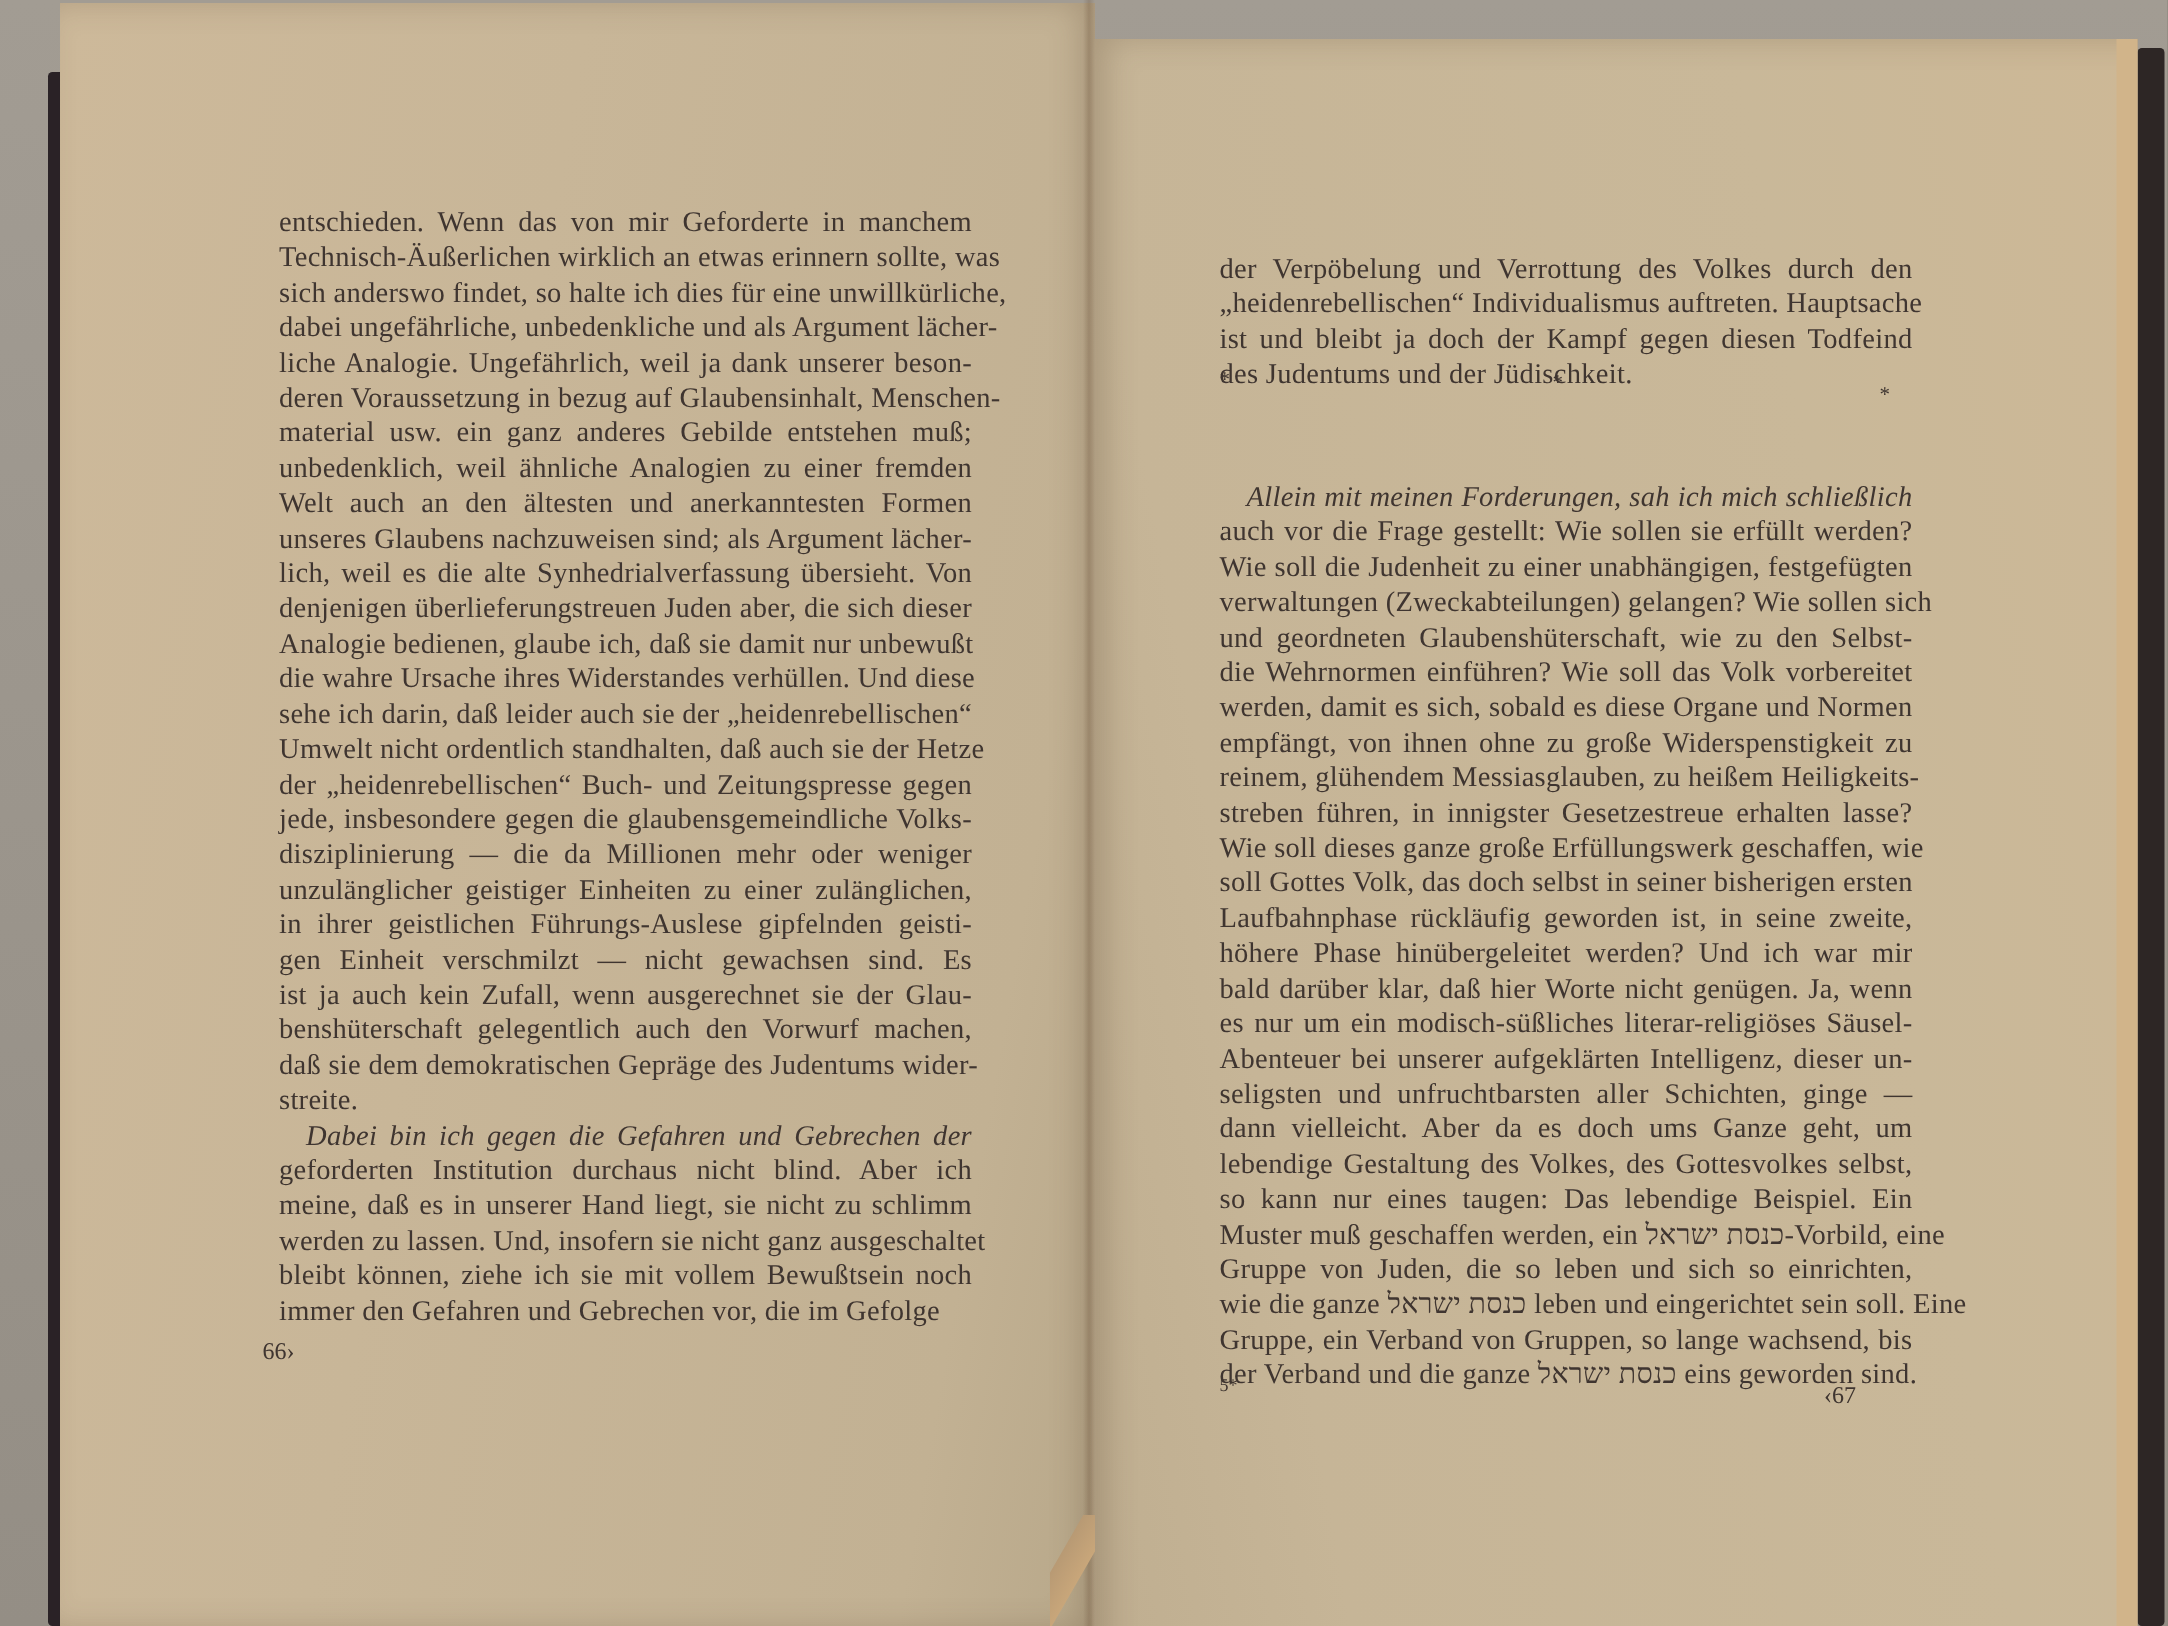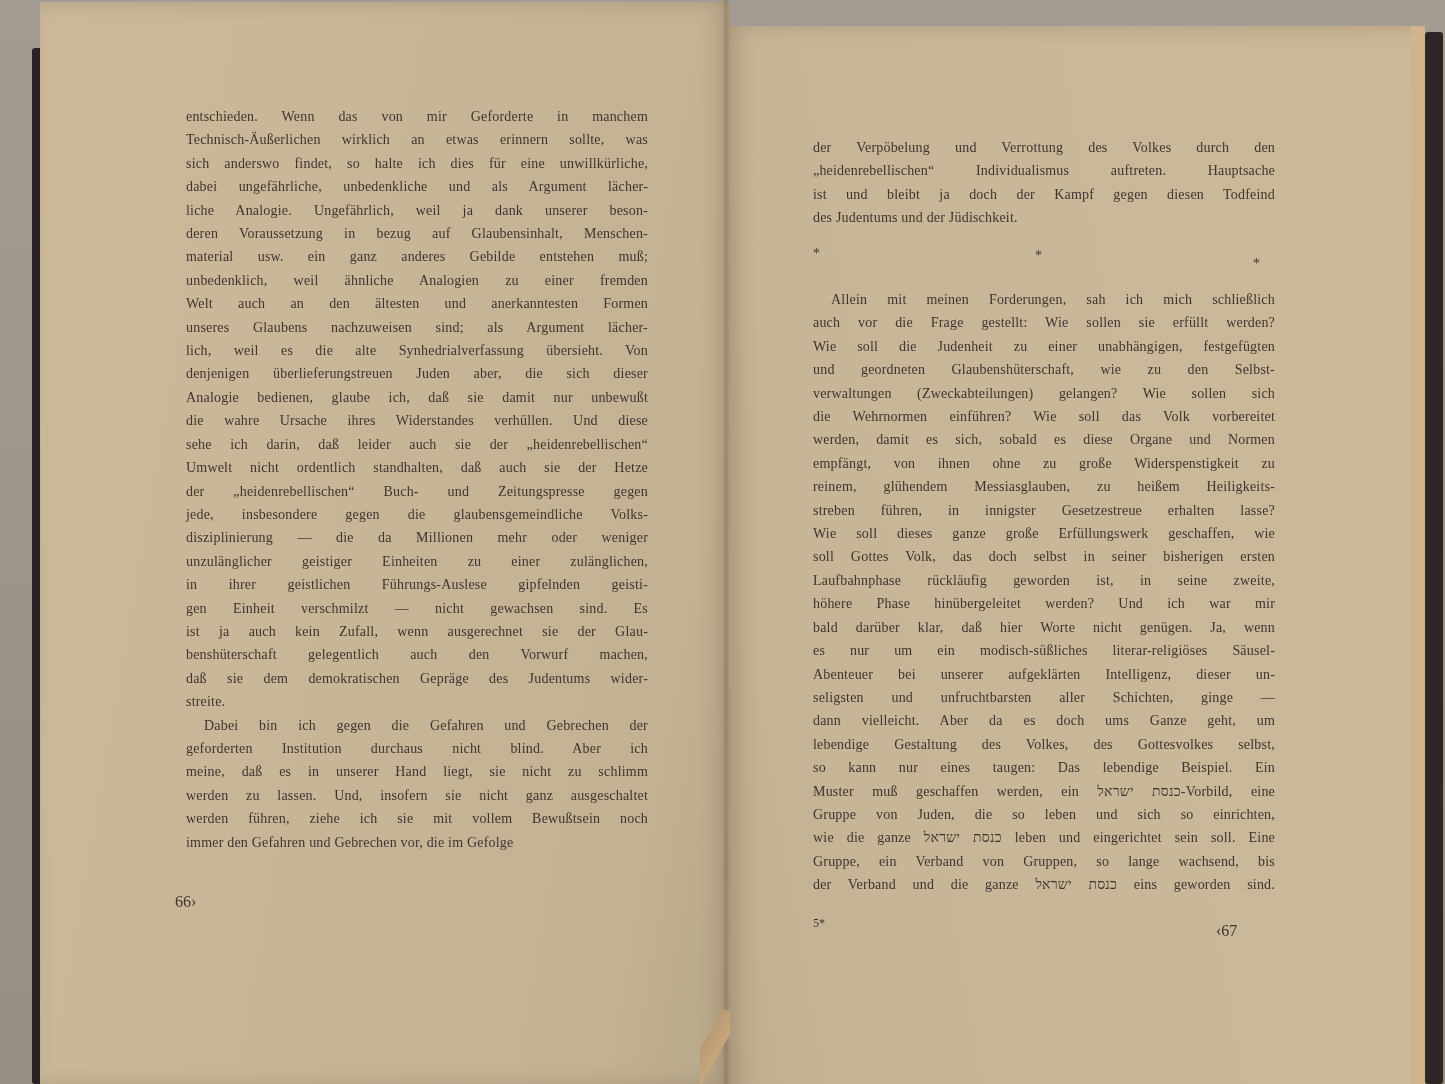--- a/index.html
+++ b/index.html
@@ -37,31 +37,32 @@
   .page-right .edge {
     position: absolute; right: 0; top: 0; width: 14px; height: 100%;
     background: #d1b48a;
   }
   .gutter {
     position: absolute; left: 722px; top: 0; width: 8px; height: 1084px;
     background: linear-gradient(90deg, rgba(120,95,70,0.0), rgba(120,95,70,0.35), rgba(120,95,70,0.0));
   }
   .text-block {
     position: absolute;
-    font-size: 14px;
+    font-size: 19px;
     line-height: 23.4px;
     letter-spacing: 0.2px;
     text-align: justify;
+    margin-top: 32px;
   }
   .text-block .line {
     display: block; white-space: nowrap; text-align: justify;
     text-align-last: justify;
   }
   .text-block .line.last { text-align-last: left; font-family: Liberation Serif, serif; }
-  .text-block .line.indent { padding-left: 18px; }
+  .text-block .line.indent { padding-left: 18px; font-style: italic; }
   .left-text { left: 146px; top: 103px; width: 462px; }
   .right-text-1 { left: 85px; top: 110px; width: 462px; }
   .right-text-2 { left: 85px; top: 262px; width: 462px; }
   .stars { position: absolute; left: 85px; top: 220px; width: 450px; height: 20px; font-size: 14px; }
   .stars span { position: absolute; }
   .folio { position: absolute; font-size: 16px; margin-top: 16px; }
   .folio-left { left: 135px; top: 875px; }
   .folio-right { left: 488px; top: 880px; }
   .signature { position: absolute; left: 85px; top: 890px; font-size: 12px; }
   .tear {
@@ -101,21 +102,21 @@
       <span class="line">in ihrer geistlichen Führungs-Auslese gipfelnden geisti-</span>
       <span class="line">gen Einheit verschmilzt — nicht gewachsen sind. Es</span>
       <span class="line">ist ja auch kein Zufall, wenn ausgerechnet sie der Glau-</span>
       <span class="line">benshüterschaft gelegentlich auch den Vorwurf machen,</span>
       <span class="line">daß sie dem demokratischen Gepräge des Judentums wider-</span>
       <span class="line last">streite.</span>
       <span class="line indent">Dabei bin ich gegen die Gefahren und Gebrechen der</span>
       <span class="line">geforderten Institution durchaus nicht blind. Aber ich</span>
       <span class="line">meine, daß es in unserer Hand liegt, sie nicht zu schlimm</span>
       <span class="line">werden zu lassen. Und, insofern sie nicht ganz ausgeschaltet</span>
-      <span class="line">werden führen, ziehe ich sie mit vollem Bewußtsein noch</span>
+      <span class="line">bleibt können, ziehe ich sie mit vollem Bewußtsein noch</span>
       <span class="line last">immer den Gefahren und Gebrechen vor, die im Gefolge</span>
     </div>
   <div class="folio folio-left">66›</div>
 </div>
 
 <div class="page page-right">
   <div class="edge"></div>
   <div class="text-block right-text-1" id="right-p1">
       <span class="line">der Verpöbelung und Verrottung des Volkes durch den</span>
       <span class="line">„heidenrebellischen“ Individualismus auftreten. Hauptsache</span>
@@ -124,22 +125,22 @@
     </div>
   <div class="stars">
     <span style="left:0;top:0">*</span>
     <span style="left:222px;top:2px">*</span>
     <span style="left:440px;top:10px">*</span>
   </div>
   <div class="text-block right-text-2" id="right-p2">
       <span class="line indent">Allein mit meinen Forderungen, sah ich mich schließlich</span>
       <span class="line">auch vor die Frage gestellt: Wie sollen sie erfüllt werden?</span>
       <span class="line">Wie soll die Judenheit zu einer unabhängigen, festgefügten</span>
+      <span class="line">verwaltungen (Zweckabteilungen) gelangen? Wie sollen sich</span>
       <span class="line">und geordneten Glaubenshüterschaft, wie zu den Selbst-</span>
-      <span class="line">verwaltungen (Zweckabteilungen) gelangen? Wie sollen sich</span>
       <span class="line">die Wehrnormen einführen? Wie soll das Volk vorbereitet</span>
       <span class="line">werden, damit es sich, sobald es diese Organe und Normen</span>
       <span class="line">empfängt, von ihnen ohne zu große Widerspenstigkeit zu</span>
       <span class="line">reinem, glühendem Messiasglauben, zu heißem Heiligkeits-</span>
       <span class="line">streben führen, in innigster Gesetzestreue erhalten lasse?</span>
       <span class="line">Wie soll dieses ganze große Erfüllungswerk geschaffen, wie</span>
       <span class="line">soll Gottes Volk, das doch selbst in seiner bisherigen ersten</span>
       <span class="line">Laufbahnphase rückläufig geworden ist, in seine zweite,</span>
       <span class="line">höhere Phase hinübergeleitet werden? Und ich war mir</span>
       <span class="line">bald darüber klar, daß hier Worte nicht genügen. Ja, wenn</span>

